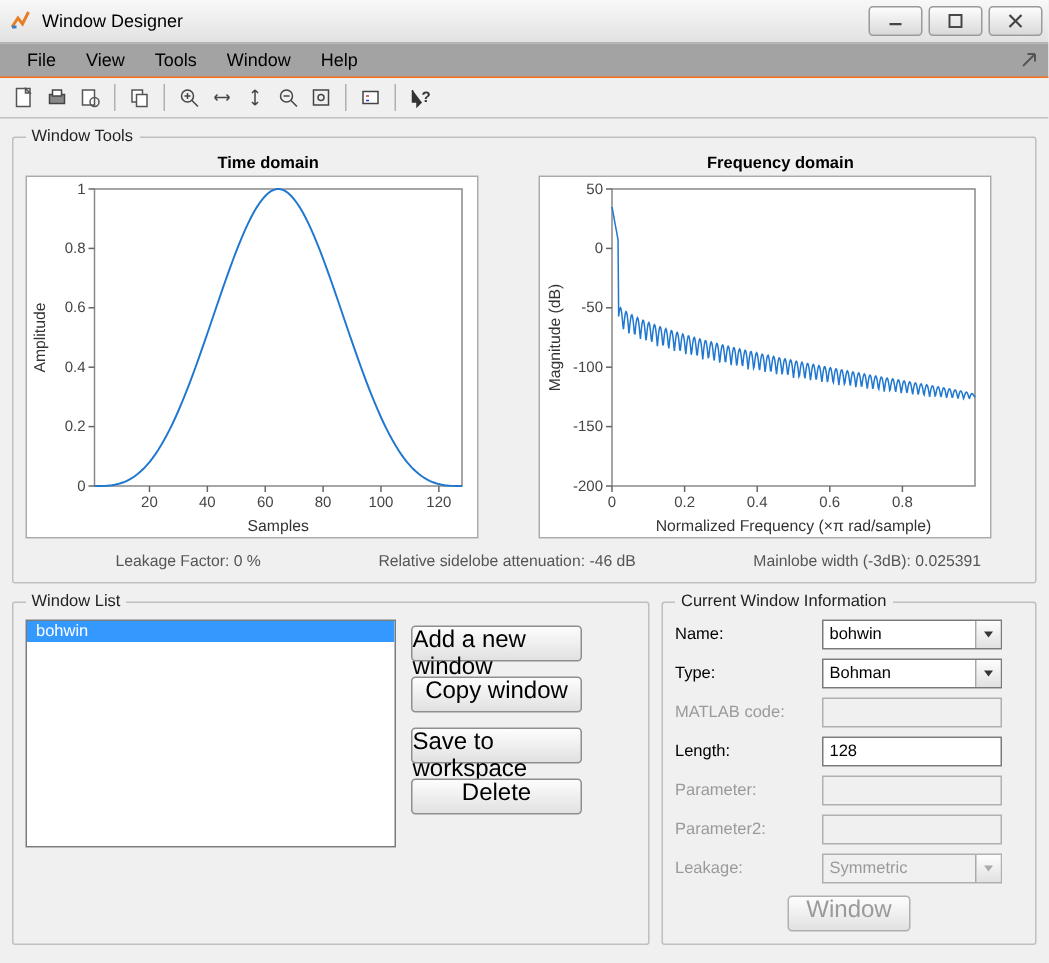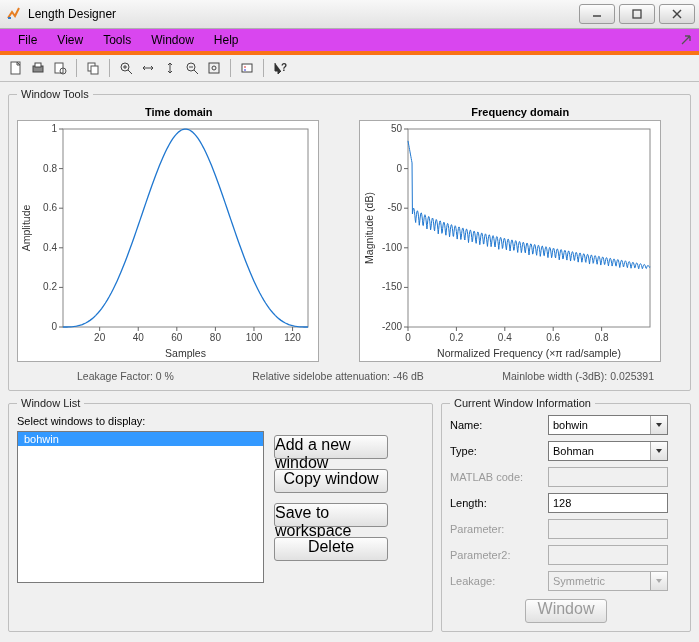--- a/index.html
+++ b/index.html
@@ -25,24 +25,24 @@
     width: 34px; height: 18px;
     margin-right: 4px;
     background: linear-gradient(to bottom, #fdfdfd, #d9d9d9);
     border: 1px solid #9a9a9a;
     border-radius: 3px;
     display: flex; align-items: center; justify-content: center;
   }
   
   .menubar {
     height: 22px;
-    background: #d946ef;
+    background: #a3a3a3;
     display: flex; align-items: center;
     padding-left: 8px;
-    border-bottom: 4px solid #f97316;
+    border-bottom: 1px solid #f97316;
     position: relative;
   }
   .menubar .menuitem { padding: 2px 10px; font-size: 12px; }
   .menubar .dock {
     position: absolute; right: 6px; top: 4px;
     width: 14px; height: 14px; color: #555;
   }
   
   .toolbar {
     height: 26px;
@@ -123,21 +123,21 @@
 </head>
 <body>
 
 <div class="titlebar">
   <span class="icon">
     <svg width="16" height="16" viewBox="0 0 16 16">
       <path d="M2 12 L6 6 L9 10 L13 2" stroke="#e67e22" stroke-width="2" fill="none"></path>
       <path d="M2 12 L5 12" stroke="#3b7cc4" stroke-width="2"></path>
     </svg>
   </span>
-  <span class="title">Length Designer</span>
+  <span class="title">Window Designer</span>
   <div class="btns">
     <div class="winbtn">
       <svg width="10" height="10">
           <line x1="1" y1="7" x2="9" y2="7" stroke="#444" stroke-width="1.5"></line>
         </svg>
     </div>
     <div class="winbtn">
       <svg width="10" height="10">
           <rect x="1" y="1" width="8" height="8" stroke="#444" fill="none" stroke-width="1.3"></rect>
         </svg>
@@ -317,21 +317,20 @@
     <span>Leakage Factor: 0 %</span>
     <span>Relative sidelobe attenuation: -46 dB</span>
     <span>Mainlobe width (-3dB): 0.025391</span>
   </div>
 </fieldset>
 
 <div class="bottom-row">
 
   <fieldset class="panel window-list-panel">
     <legend>Window List</legend>
-    <span class="wl-label">Select windows to display:</span>
     <div class="wl-body">
       <div class="listbox">
         <div class="item selected">bohwin</div>
       </div>
       <div class="wl-buttons">
         <div class="btn">
               <span>Add a new window</span>
             </div>
         <div class="btn">
               <span>Copy window</span>

